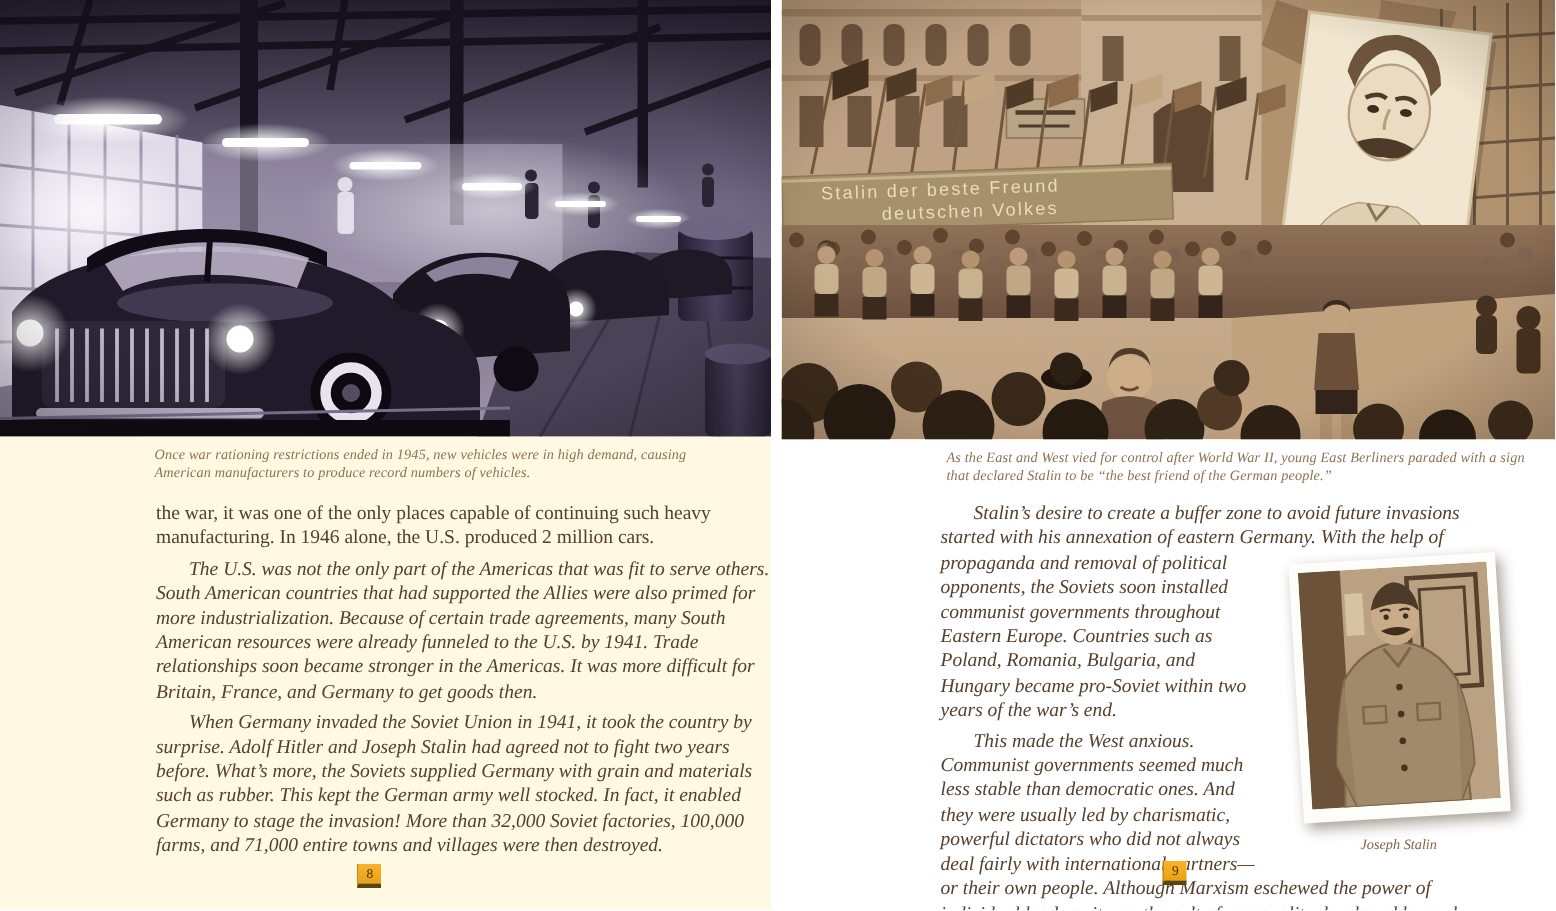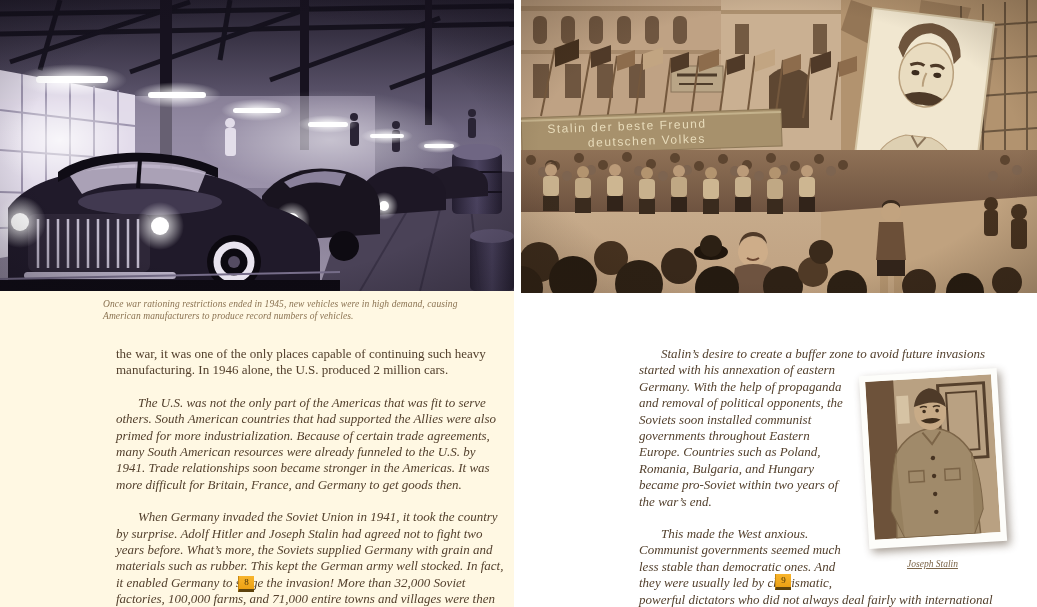--- a/index.html
+++ b/index.html
@@ -16,34 +16,34 @@
     position:absolute;font-style:italic;font-size:9.5px;line-height:11.5px;
     color:#8b7352;letter-spacing:.1px;
   }
   .caption-left{left:103px;top:299px;width:372px;}
   .caption-right{left:110px;top:301px;width:392px;}
   .bodytext{
     position:absolute;top:330px;font-size:13px;line-height:16.4px;color:#53402d;
   }
   .body-left{left:100px;width:420px;}
   .body-right{left:102px;width:387px;}
-  .bodytext p{margin:16px;}
+  .bodytext p{margin:4px;}
   .bodytext p.indent{text-indent:22px;font-style:italic;}
   .float-spacer{float:right;width:0;height:42px;}
   .inset{
     float:right;clear:right;width:155px;min-height:200px;
     margin:0 0 6px 12px;text-align:center;
   }
   .inset-frame{
     display:inline-block;background:#fdfdfa;padding:6px 6px 9px 6px;
     box-shadow:3px 4px 9px rgba(60,40,20,.45);transform:rotate(-3.5deg);
   }
   .inset-frame svg{display:block;}
   .inset-caption{
-    margin-top:7px;font-style:italic;font-size:9.5px;color:#7c6548;text-decoration:underline;
+    margin-top:7px;font-style:italic;font-size:9.5px;color:#7c6548;
   }
   .badge{
     position:absolute;width:15px;height:13px;
     background:linear-gradient(180deg,#f8b42c,#eca114);
     border-bottom:3px solid #5e430c;border-left:1px solid #c8880f;
     color:#452f05;font-size:9px;line-height:13px;text-align:center;
   }
   .badge-left{left:238px;top:576px;}
   .badge-right{left:254px;top:574px;}
   .banner-text{
@@ -447,20 +447,21 @@
           <circle cx="300" cy="252" r="12" fill="#3a2a1b"></circle>
           <circle cx="398" cy="286" r="17" fill="#38281a"></circle>
           <circle cx="444" cy="292" r="19" fill="#241a10"></circle>
           <circle cx="486" cy="282" r="15" fill="#3a2a1b"></circle>
           <circle cx="0" cy="288" r="22" fill="#2c2014"></circle>
         </g>
         <rect width="516" height="293" fill="url(#pvig)"></rect>
       </svg>
     </div>
 
+    <div class="caption caption-right">As the East and West vied for control after World War II, young East Berliners paraded with a sign that declared Stalin to be “the best friend of the German people.”</div>
 
     <div class="bodytext body-right">
       <div class="float-spacer"></div>
       <div class="inset">
         <div class="inset-frame">
           <svg width="126" height="158" viewBox="0 0 126 158">
             <rect width="126" height="158" fill="#b9a182"></rect>
             <rect x="0" y="0" width="28" height="158" fill="#6d523a"></rect>
             <rect x="30" y="16" width="12" height="28" fill="#d6c3a4"></rect>
             <rect x="72" y="8" width="46" height="74" fill="none" stroke="#55402c" stroke-width="3"></rect>

